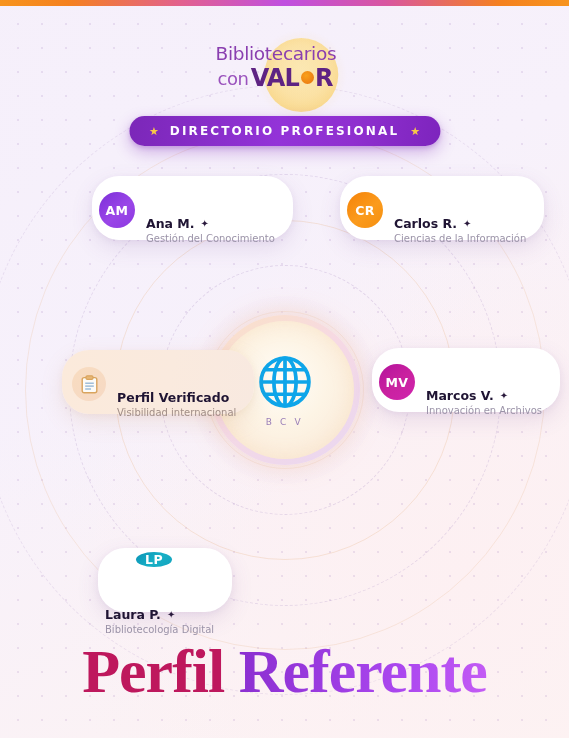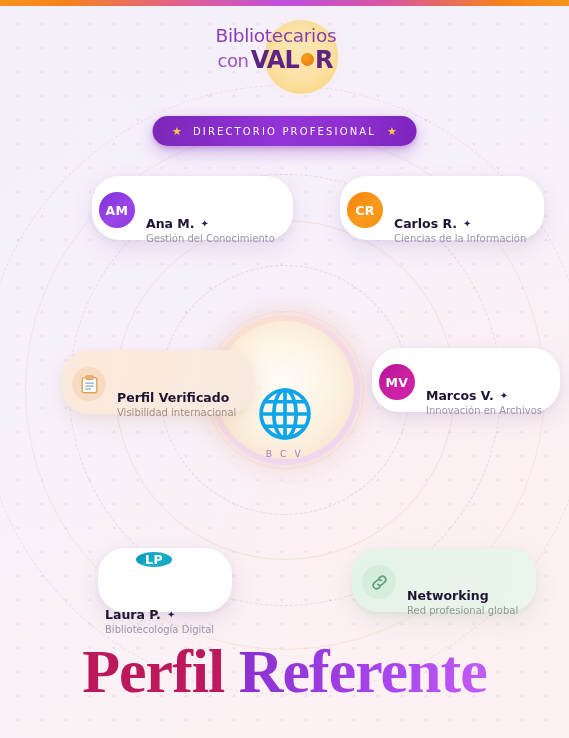--- a/index.html
+++ b/index.html
@@ -30,21 +30,21 @@
 
   
   .top-bar{
     position:absolute; top:0; left:0; right:0; height:6px;
     background:linear-gradient(90deg,#f7941e 0%,#f5811f 12%,#e2608f 32%,#c04fe0 50%,#d9569f 68%,#f5811f 88%,#f7941e 100%);
     z-index:30;
   }
 
   
   .logo-wrap{
-    position:absolute; top:16px; left:0; right:0;
+    position:absolute; top:34px; left:0; right:0;
     height:82px;
     display:flex; align-items:center; justify-content:center;
     z-index:12;
   }
   .logo-inner{ position:relative; width:150px; height:82px; }
   .logo-sun{
     position:absolute; top:4px; left:50%; transform:translateX(-28%);
     width:74px; height:74px; border-radius:50%;
     background:radial-gradient(circle at 50% 45%, #fdf0c6 0%, #fbe3a8 48%, #f9d98f 72%, rgba(249,217,143,.35) 100%);
     filter:blur(.4px);
@@ -78,21 +78,21 @@
   .badge{
     position:absolute; top:116px; left:50%; transform:translateX(-50%);
     height:30px; padding:0 20px;
     display:flex; align-items:center; gap:11px;
     border-radius:16px;
     background:linear-gradient(100deg,#7b27b8 0%,#9333d8 48%,#8f2fcf 72%,#7d24bd 100%);
     box-shadow:0 6px 16px rgba(124,39,184,.33), 0 2px 4px rgba(124,39,184,.22);
     z-index:14;
   }
   .badge-label{
-    font-size:10px; font-weight:400; letter-spacing:2.15px;
+    font-size:12px; font-weight:700; letter-spacing:2.15px;
     color:#fdfbff; white-space:nowrap;
     font-family:"DejaVu Sans", sans-serif;
   }
   .badge-star{ font-size:11px; color:#f7c948; line-height:1; }
 
   
   .stage{
     position:absolute; top:150px; left:0; right:0; height:470px;
     z-index:2;
   }
@@ -116,21 +116,21 @@
   .hub-ring{
     position:absolute; left:50%; top:240px; transform:translate(-50%,-50%);
     width:150px; height:150px; border-radius:50%;
     background:linear-gradient(145deg,#fbe2c4 0%,#f6d9e4 45%,#e9d7f2 100%);
     box-shadow:0 0 26px rgba(247,190,140,.42);
   }
   .hub{
     position:absolute; left:50%; top:240px; transform:translate(-50%,-50%);
     width:138px; height:138px; border-radius:50%;
     background:radial-gradient(circle at 48% 44%, #fffdf8 0%, #fdf4e5 42%, #fbeede 66%, #f7e6dd 100%);
-    display:flex; flex-direction:column; align-items:center; justify-content:flex-end;
+    display:flex; flex-direction:column; align-items:center; justify-content:center;
     box-shadow:inset 0 0 18px rgba(250,215,170,.35);
   }
   .globe{ width:56px; height:56px; }
   .hub-label{
     margin-top:7px;
     font-size:9px; font-weight:500; letter-spacing:2.6px;
     color:#9a7fb8; font-family:"DejaVu Sans", sans-serif;
   }
 
   
@@ -317,33 +317,19 @@
     <div class="avatar av-teal">LP</div>
     <div class="card-body">
       <div class="card-title-row">
         <span class="card-title">Laura P.</span>
         <span class="sparkle">✦</span>
       </div>
       <div class="card-sub">Bibliotecología Digital</div>
     </div>
   </div>
 
-  <div class="card tinted-green c-network">
-    <div class="icon-badge ib-green">
-      <svg width="19" height="19" viewBox="0 0 20 20">
-        <path d="M8.1 11.9a3.5 3.5 0 0 0 5 0l2.6-2.6a3.54 3.54 0 0 0-5-5L9.3 5.7" fill="none" stroke="#5b9e75" stroke-width="1.7" stroke-linecap="round"></path>
-        <path d="M11.9 8.1a3.5 3.5 0 0 0-5 0l-2.6 2.6a3.54 3.54 0 0 0 5 5l1.4-1.4" fill="none" stroke="#5b9e75" stroke-width="1.7" stroke-linecap="round"></path>
-      </svg>
-    </div>
-    <div class="card-body">
-      <div class="card-title-row">
-        <span class="card-title">Networking</span>
-      </div>
-      <div class="card-sub">Red profesional global</div>
-    </div>
-  </div>
 
 </div>
 
 <div class="headline">
   <span class="hl-dark">Perfil</span>
   <span class="hl-grad">Referente</span>
 </div>
 
 </body></html>

